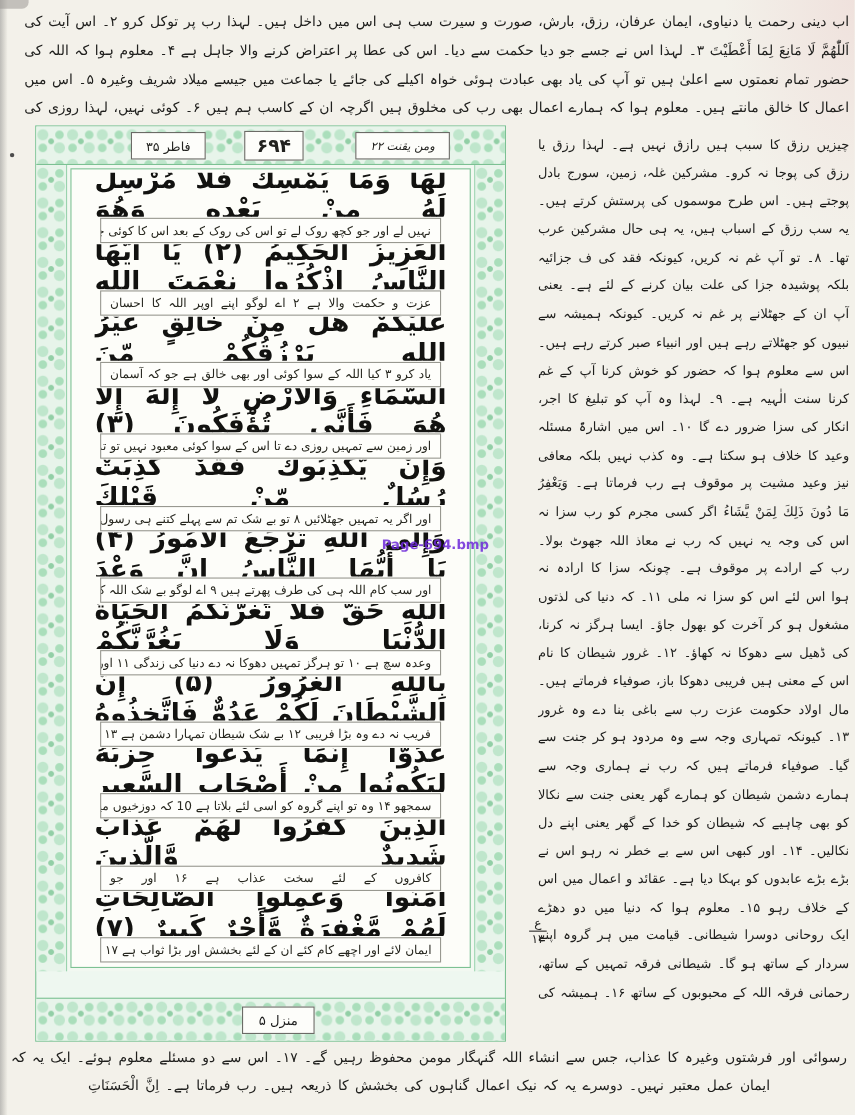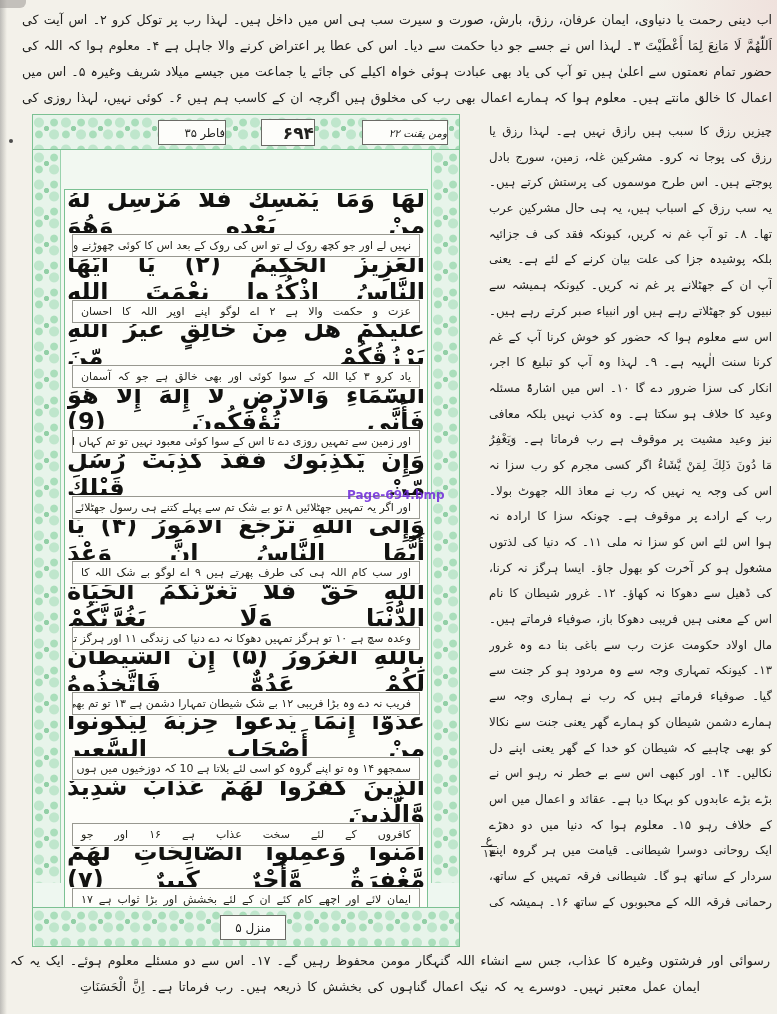--- a/index.html
+++ b/index.html
@@ -38,31 +38,31 @@
     background-size:27px 27px;
   }
   .band-top{height:34px;position:relative;border-bottom:1px solid #7cc193;flex:0 0 auto;}
   .band-bottom{height:38px;position:relative;border-top:1px solid #7cc193;flex:0 0 auto;margin-top:24px;}
   .frame-body{flex:1 1 auto;display:flex;min-height:0;}
   .side-orn{width:27px;flex:0 0 auto;}
   .side-orn.left{border-left:1px solid #9ad3ae;}
   .side-orn.right{border-right:1px solid #9ad3ae;}
 
   .label-box{position:absolute;top:5px;background:#fdfdfa;border:1px solid #6b6b66;
-    display:flex;align-items:center;justify-content:flex-start;direction:rtl;color:#22221f;margin-left:39px;}
+    display:flex;align-items:center;justify-content:center;direction:rtl;color:#22221f;}
   .juz-box{left:290px;width:84px;height:23px;font-size:10.5px;font-style:italic;}
   .pagenum-box{left:189px;width:52px;height:25px;top:4px;font-size:17px;font-weight:bold;letter-spacing:1px;}
   .surah-box{left:86px;width:66px;height:23px;font-size:11.5px;}
   .manzil-box{position:absolute;top:7px;left:187px;width:64px;height:23px;background:#fdfdfa;
     border:1px solid #6b6b66;display:flex;align-items:center;justify-content:center;font-size:12px;direction:rtl;}
 
   
   .inner-wrap{flex:1 1 auto;background:#f2f8f1;padding:3px;min-width:0;}
   .inner{height:100%;box-sizing:border-box;background:#fdfdf9;border:1px solid #7cc193;
-    padding:3px 2px;display:flex;flex-direction:column;direction:rtl;overflow:hidden;margin-top:36px;}
+    padding:3px 21px;display:flex;flex-direction:column;direction:rtl;overflow:hidden;}
   .t-arabic{flex:1 1 auto;display:block;font-weight:bold;font-size:24px;color:#121210;
     text-align:justify;text-align-last:justify;word-spacing:2px;overflow:hidden;
     display:flex;align-items:center;}
   .t-arabic::before{content:"";}
   .t-arabic{line-height:1.15;}
   .t-arabic,.t-urdu{white-space:nowrap;}
   .t-arabic{white-space:normal;}
   .t-urdu{flex:0 0 23px;margin:1px 5px;border:1px solid #989890;background:#fefefb;
     font-size:11px;line-height:21px;color:#27271f;text-align:justify;text-align-last:justify;
     padding:0 8px;overflow:hidden;box-sizing:border-box;white-space:nowrap;}
@@ -112,21 +112,21 @@
     <div class="side-orn left orn"></div>
     <div class="inner-wrap">
       <div class="inner">
 
       <div class="t-arabic">لَهَا وَمَا يُمْسِكْ فَلَا مُرْسِلَ لَهُ مِنْ بَعْدِهِ وَهُوَ</div>
           <div class="t-urdu">نہیں لے اور جو کچھ روک لے تو اس کی روک کے بعد اس کا کوئی چھوڑنے والا نہیں ہے اور وہی</div>
           <div class="t-arabic">الْعَزِيزُ الْحَكِيمُ (۲) يَا أَيُّهَا النَّاسُ اذْكُرُوا نِعْمَتَ اللهِ</div>
           <div class="t-urdu">عزت و حکمت والا ہے ۲ اے لوگو اپنے اوپر اللہ کا احسان</div>
           <div class="t-arabic">عَلَيْكُمْ هَلْ مِنْ خَالِقٍ غَيْرُ اللهِ يَرْزُقُكُمْ مِّنَ</div>
           <div class="t-urdu">یاد کرو ۳ کیا اللہ کے سوا کوئی اور بھی خالق ہے جو کہ آسمان</div>
-          <div class="t-arabic">السَّمَاءِ وَالْأَرْضِ لَا إِلَهَ إِلَّا هُوَ فَأَنَّى تُؤْفَكُونَ (9)</div>
+          <div class="t-arabic">السَّمَاءِ وَالْأَرْضِ لَا إِلَهَ إِلَّا هُوَ فَأَنَّى تُؤْفَكُونَ (۳)</div>
           <div class="t-urdu">اور زمین سے تمہیں روزی دے تا اس کے سوا کوئی معبود نہیں تو تم کہاں اوندھے جاتے ہو ۷</div>
           <div class="t-arabic">وَإِنْ يُّكَذِّبُوكَ فَقَدْ كُذِّبَتْ رُسُلٌ مِّنْ قَبْلِكَ</div>
           <div class="t-urdu">اور اگر یہ تمہیں جھٹلائیں ۸ تو بے شک تم سے پہلے کتنے ہی رسول جھٹلائے گئے</div>
           <div class="t-arabic">وَإِلَى اللهِ تُرْجَعُ الْأُمُورُ (۴) يَا أَيُّهَا النَّاسُ إِنَّ وَعْدَ</div>
           <div class="t-urdu">اور سب کام اللہ ہی کی طرف پھرتے ہیں ۹ اے لوگو بے شک اللہ کا</div>
           <div class="t-arabic">اللهِ حَقٌّ فَلَا تَغُرَّنَّكُمُ الْحَيَاةُ الدُّنْيَا وَلَا يَغُرَّنَّكُمْ</div>
           <div class="t-urdu">وعدہ سچ ہے ۱۰ تو ہرگز تمہیں دھوکا نہ دے دنیا کی زندگی ۱۱ اور ہرگز تمہیں اللہ کے حکم پر</div>
           <div class="t-arabic">بِاللهِ الْغَرُورُ (۵) إِنَّ الشَّيْطَانَ لَكُمْ عَدُوٌّ فَاتَّخِذُوهُ</div>
           <div class="t-urdu">فریب نہ دے وہ بڑا فریبی ۱۲ بے شک شیطان تمہارا دشمن ہے ۱۳ تو تم بھی اسے دشمن</div>
           <div class="t-arabic">عَدُوًّا إِنَّمَا يَدْعُوا حِزْبَهُ لِيَكُونُوا مِنْ أَصْحَابِ السَّعِيرِ</div>

